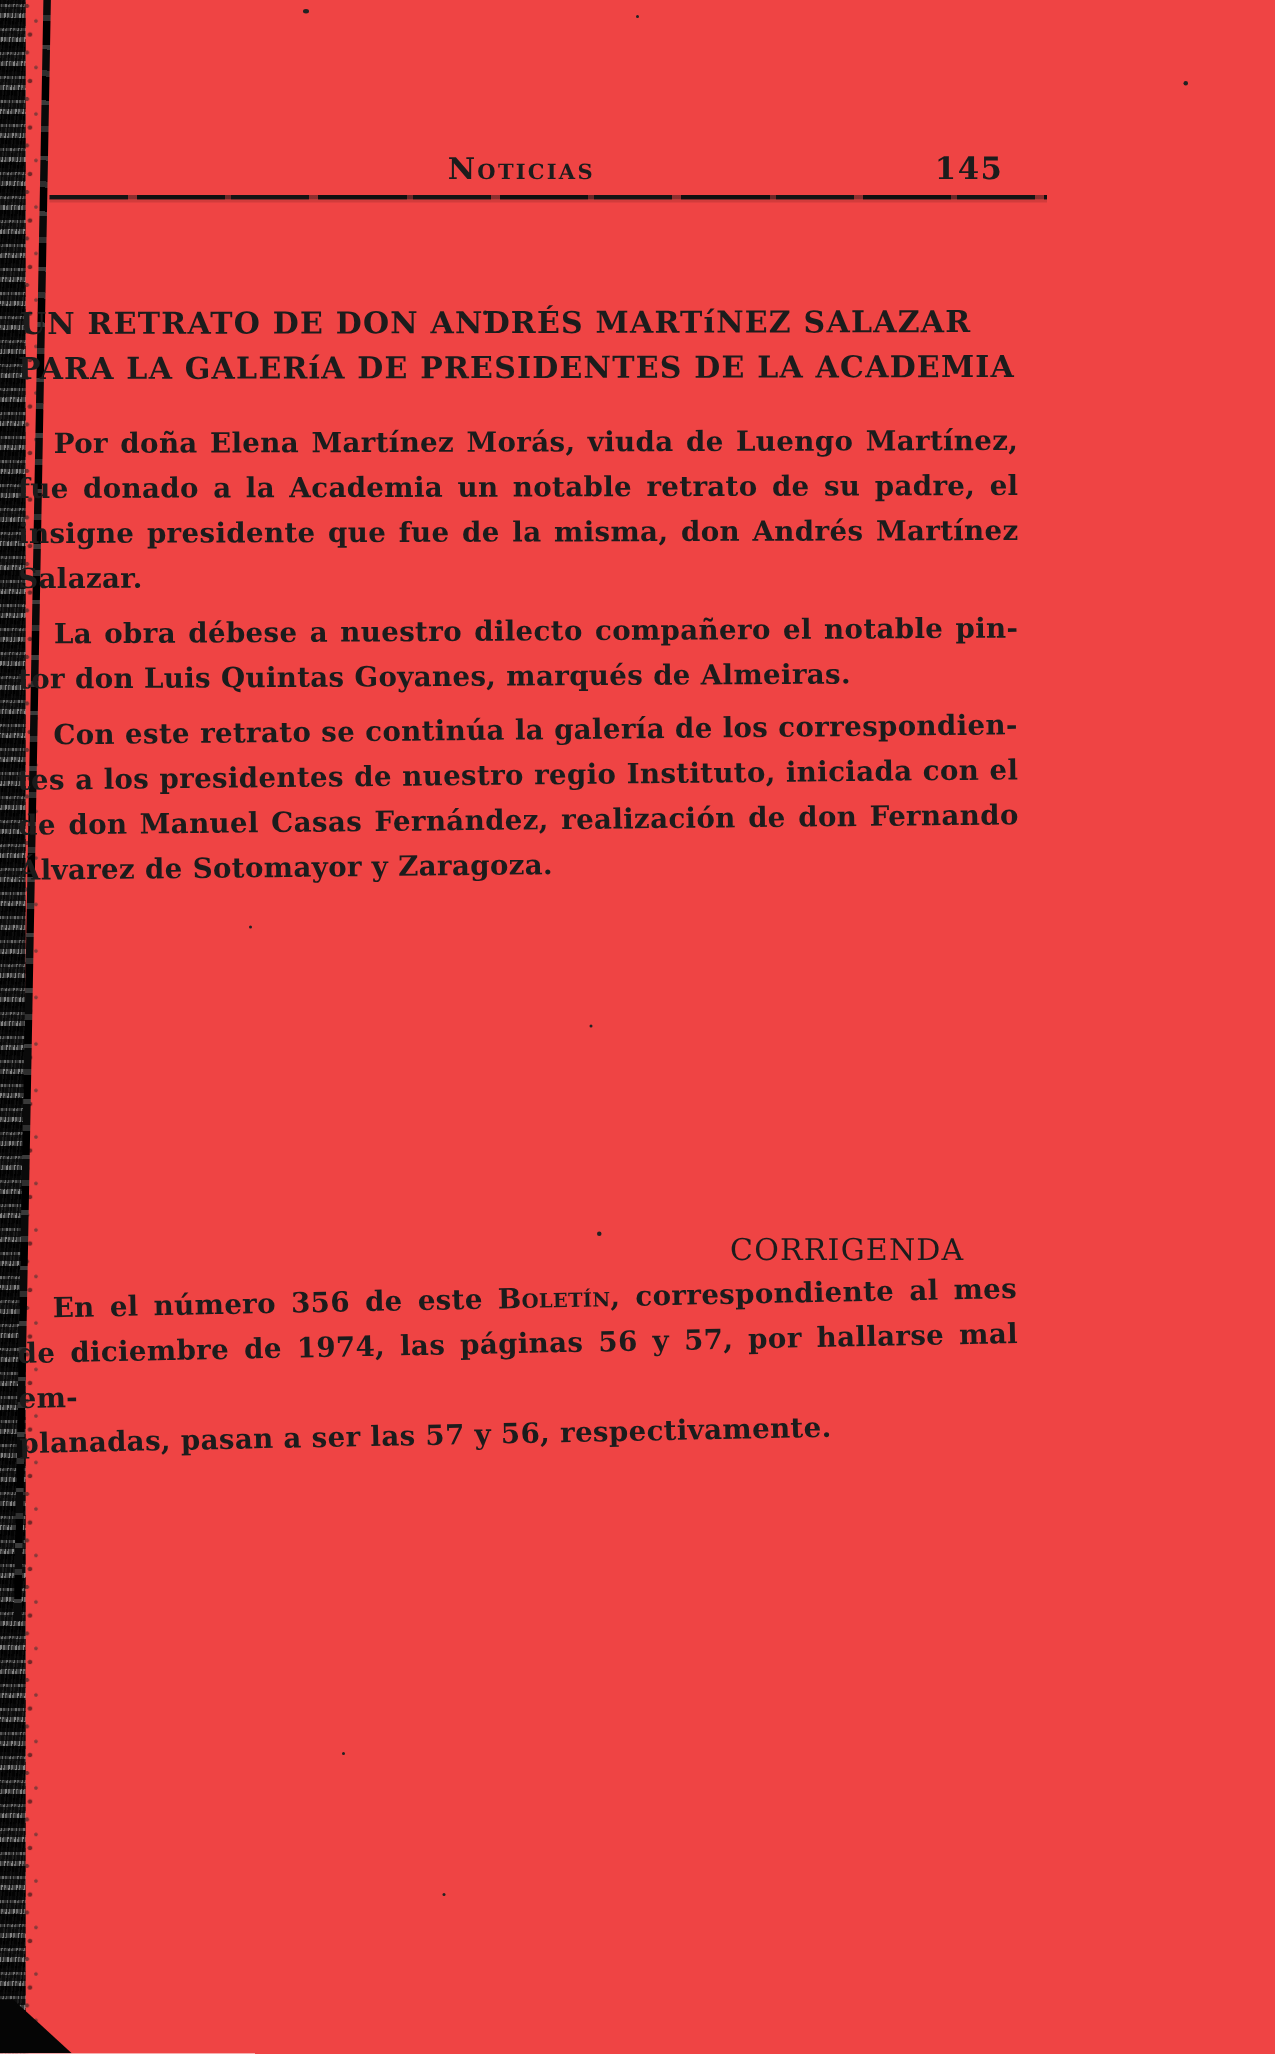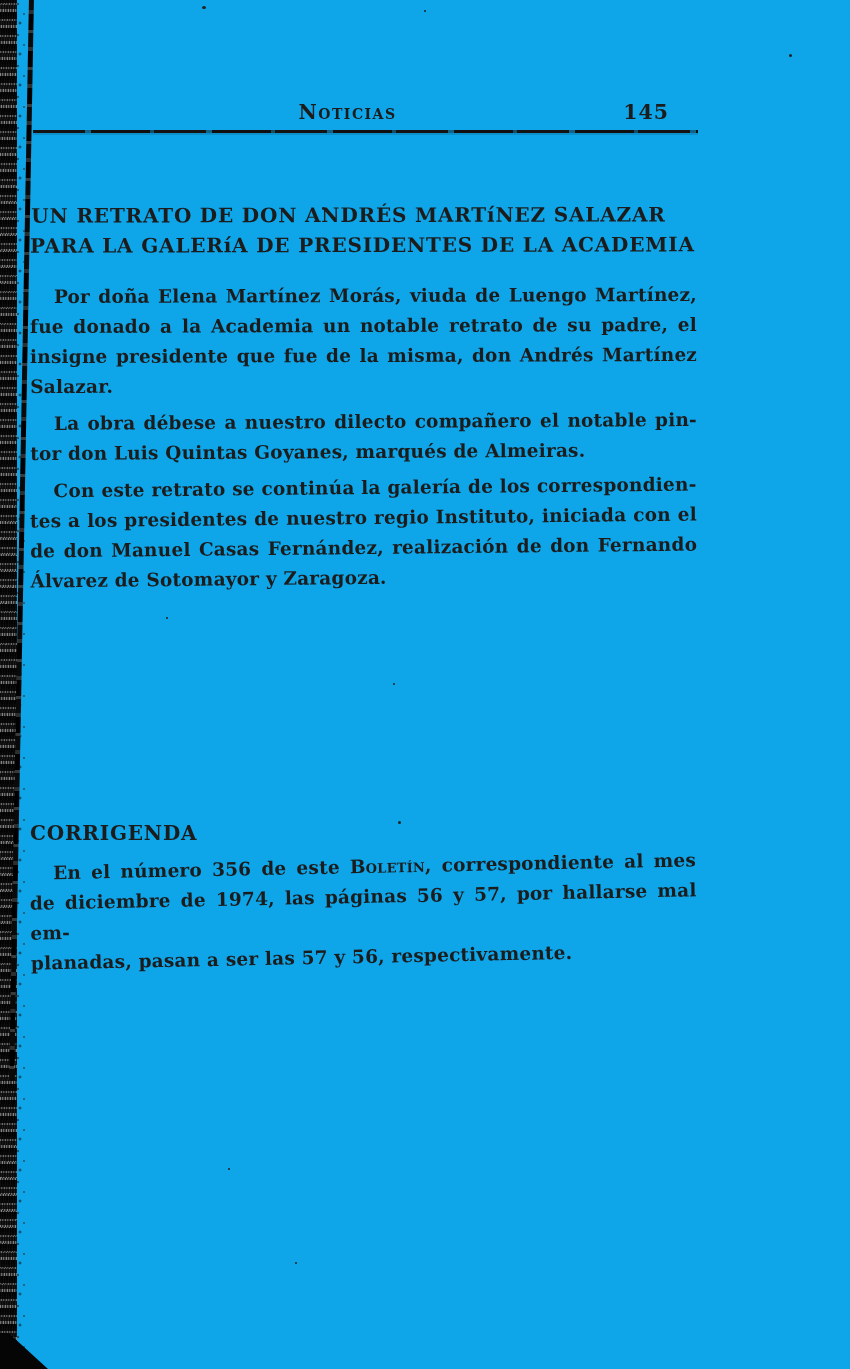--- a/index.html
+++ b/index.html
@@ -1,18 +1,18 @@
 <!DOCTYPE html>
 <html><head>
 <meta charset="utf-8">
 <style>
   html,body{margin:0;padding:0;background:#ffffff;}
   .page{
     position:relative;width:850px;height:1369px;overflow:hidden;
-    background:#0ea5e9;color:#1c1c1c;
+    background:#ef4444;color:#1c1c1c;
     font-family:"DejaVu Serif","Liberation Serif",serif;
   }
   
   .binding{
     position:absolute;left:0;top:0;width:17px;height:1369px;
     background:
       repeating-linear-gradient(to bottom,
         rgba(5,5,5,.92) 0 3px, rgba(70,70,70,.45) 3px 5px,
         rgba(10,10,10,.85) 5px 9px, rgba(120,120,120,.30) 9px 12px,
         rgba(0,0,0,.9) 12px 16px),
@@ -46,39 +46,39 @@
     font-variant:small-caps;font-weight:700;font-size:20px;letter-spacing:1.5px;
   }
   .page-number{position:absolute;right:28px;top:0;font-weight:700;font-size:20.5px;letter-spacing:1px;}
   .rule{
     position:absolute;left:33px;top:130px;width:665px;height:3px;
     background:repeating-linear-gradient(90deg,
       #141414 0 52px, rgba(20,20,20,.45) 52px 58px, #101010 58px 117px, rgba(20,20,20,.6) 117px 121px);
     box-shadow:0 2px 0 rgba(0,0,0,.12);
   }
   
-  .content{position:absolute;left:30px;top:200px;width:667px;}
+  .content{position:absolute;left:12px;top:200px;width:667px;}
   .title{
     margin:0 0 21px 0;padding-right:30px;
     font-size:20px;font-weight:700;letter-spacing:.8px;line-height:30px;
     text-align:center;transform:rotate(-.12deg);
   }
   .title .tline{display:block;white-space:nowrap;}
   .para{margin:0 0 6px 0;font-size:18.5px;font-weight:600;line-height:30px;letter-spacing:.2px;}
   .line{display:block;text-align:justify;text-align-last:justify;white-space:normal;}
   .line.first{padding-left:24px;}
   .line.last{text-align-last:left;}
   .rot-a{transform:rotate(-.18deg);}
   .rot-b{transform:rotate(-.35deg);}
   .rot-c{transform:rotate(-.6deg);}
   .rot-d{transform:rotate(-1.15deg);}
   
   .corr-heading{
     margin:228px 0 7px 0;padding-right:36px;
-    font-size:20px;font-weight:700;letter-spacing:.8px;text-align:left;
+    font-size:20px;font-weight:400;letter-spacing:.8px;text-align:right;
   }
   .sc{font-variant:small-caps;}
 </style>
 </head>
 <body>
 
 <div class="page">
 
   <div class="binding"></div>
   <div class="binding-specks"></div>

